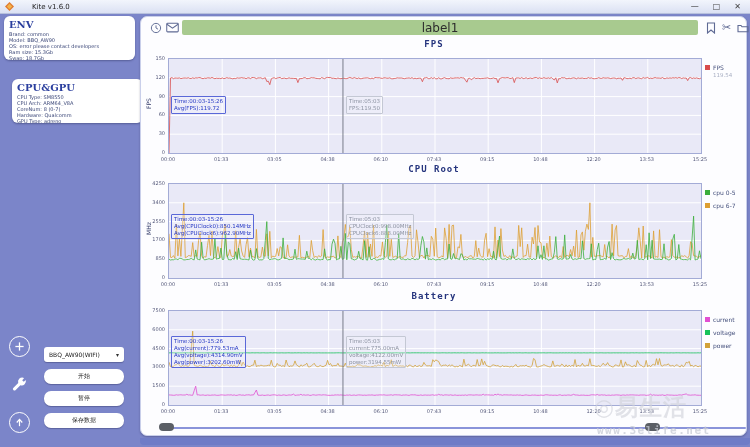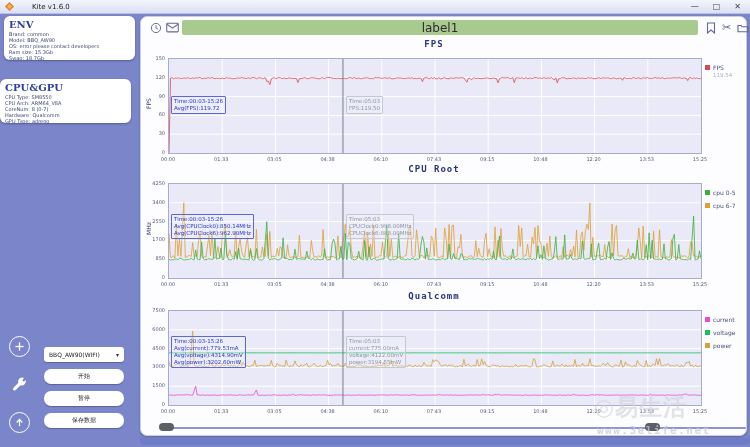--- a/index.html
+++ b/index.html
@@ -80,21 +80,21 @@
   <div>
       <div class="card-line">Brand: common</div>
       <div class="card-line">Model: BBQ_AW90</div>
       <div class="card-line">OS: error please contact developers</div>
       <div class="card-line">Ram size: 15.3Gb</div>
       <div class="card-line">Swap: 18.7Gb</div>
       <div class="card-line">Root: false</div>
       <div class="card-line">Resolution: 1256x2800 560dpi</div>
     </div>
 </div>
-<div class="card" style="left:0;top:79px;width:131px;height:44px">
+<div class="card" style="left:12px;top:79px;width:131px;height:44px">
   <div class="card-title">CPU&amp;GPU</div>
   <div>
       <div class="card-line">CPU Type: SM8550</div>
       <div class="card-line">CPU Arch: ARM64_V8A</div>
       <div class="card-line">CoreNum: 8 (0-7)</div>
       <div class="card-line">Hardware: Qualcomm</div>
       <div class="card-line">GPU Type: adreno</div>
     </div>
 </div>
 
@@ -255,21 +255,21 @@
     <div class="tip tip-avg" style="left: 171px; top: 214px;">
       <div>Time:00:03-15:26</div>
       <div>Avg(CPUClock0):850.14MHz</div>
       <div>Avg(CPUClock6):962.90MHz</div>
     </div>
     <div class="tip tip-cursor" style="left: 345.964px; top: 214px;">
       <div>Time:05:03</div>
       <div>CPUClock0:998.00MHz</div>
       <div>CPUClock6:883.00MHz</div>
     </div>
-    <div class="chart-title" style="top: 291px; position: absolute;">Qualcomm</div>
+    <div class="chart-title" style="top: 291px; position: absolute;">Battery</div>
     <div class="ytick" style="left: 139px; top: 307px;">7500</div>
     <div class="ytick" style="left: 139px; top: 325.8px;">6000</div>
     <div class="ytick" style="left: 139px; top: 344.6px;">4500</div>
     <div class="ytick" style="left: 139px; top: 363.4px;">3000</div>
     <div class="ytick" style="left: 139px; top: 382.2px;">1500</div>
     <div class="ytick" style="left: 139px; top: 401px;">0</div>
     <div class="plot" style="top: 310px;"><svg width="532" height="94">
         <line x1="53.2" y1="0" x2="53.2" y2="94" stroke="#ffffff" stroke-width="1"></line>
         <line x1="106.4" y1="0" x2="106.4" y2="94" stroke="#ffffff" stroke-width="1"></line>
         <line x1="159.6" y1="0" x2="159.6" y2="94" stroke="#ffffff" stroke-width="1"></line>

